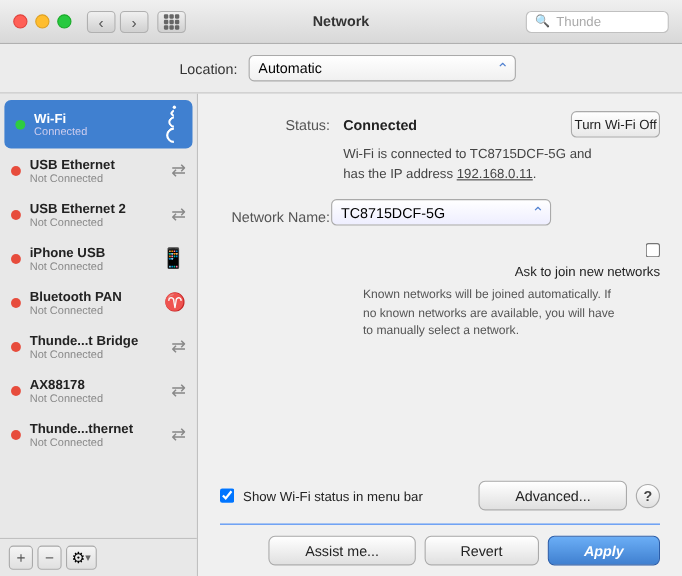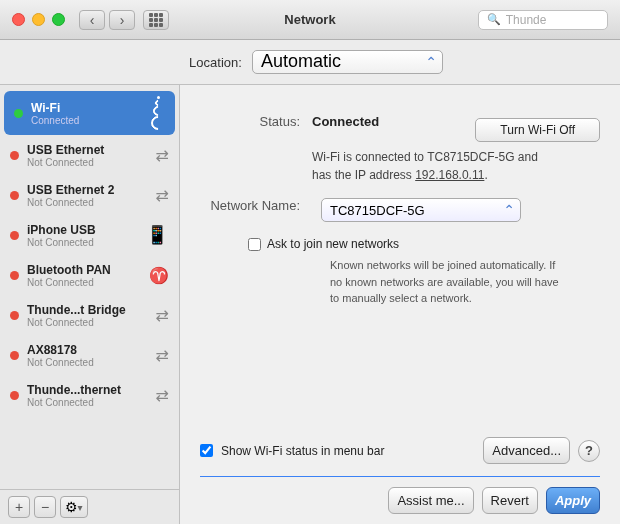--- a/index.html
+++ b/index.html
@@ -114,27 +114,27 @@
     .location-label {
       color: #333;
       font-size: 13px;
       margin-left: 12px;
     }
     .select-wrapper {
       position: relative;
       display: inline-block;
     }
     .select-wrapper select {
-      width: 191px;
+      width: 243px;
       height: 24px;
       border: 1px solid #aaa;
       border-radius: 5px;
       background: linear-gradient(to bottom, #fff, #f0f0f0);
       padding: 0 24px 2px 8px;
-      font-size: 18px;
+      font-size: 13px;
       appearance: none;
       -webkit-appearance: none;
       cursor: pointer;
     }
     .select-arrow {
       position: absolute;
       right: 6px;
       top: 50%;
       transform: translateY(-50%);
       pointer-events: none;
@@ -254,45 +254,44 @@
       text-align: right;
       font-weight: 500;
     }
     .status-value {
       font-weight: 700;
       font-size: 13px;
       color: #222;
     }
     .btn-turn-off {
       margin-left: auto;
-      padding: 4px 24px;
+      padding: 4px 2px;
       border: 1px solid #aaa;
       border-radius: 5px;
       background: linear-gradient(to bottom, #fff, #e8e8e8);
       font-size: 12px;
       cursor: pointer;
       white-space: nowrap;
       color: #222;
-      margin-top: 17px;
     }
     .status-description {
       margin-left: 112px;
       font-size: 12px;
       color: #444;
       margin-bottom: 14px;
       line-height: 1.5;
     }
     .status-description .underline {
       text-decoration: underline;
     }
 
     .network-name-row {
       display: flex;
-      align-items: flex-start;
-      gap: 21px;
+      align-items: flex-end;
+      gap: 1px;
       margin-bottom: 14px;
     }
     .network-name-label {
       color: #555;
       font-size: 13px;
       width: 100px;
       text-align: right;
       font-weight: 500;
     }
     .network-select-wrapper {
@@ -316,23 +315,24 @@
       top: 50%;
       transform: translateY(-50%);
       pointer-events: none;
       color: #5080d0;
       font-size: 14px;
     }
 
     .checkbox-row {
       display: flex;
       align-items: flex-end;
-      margin-left: 48px;
+      margin-left: 71px;
       margin-bottom: 6px;
       gap: 6px;
+      flex-direction: column;
     }
     .checkbox-row input[type="checkbox"] {
       margin-top: 2px;
     }
     .checkbox-label {
       font-size: 12px;
       color: #222;
     }
     .checkbox-description {
       margin-left: 130px;
@@ -358,21 +358,21 @@
 
     .action-buttons {
       display: flex;
       align-items: flex-start;
       justify-content: flex-end;
       gap: 8px;
       border-top: 1px solid #3b82f6;
       padding-top: 10px;
     }
     .btn-action {
-      padding: 5px 8px;
+      padding: 5px 32px;
       border: 1px solid #aaa;
       border-radius: 6px;
       background: linear-gradient(to bottom, #fff, #e0e0e0);
       font-size: 13px;
       cursor: pointer;
       color: #222;
     }
     .btn-apply {
       background: linear-gradient(to bottom, #6baef6, #4080d0);
       color: #fff;

